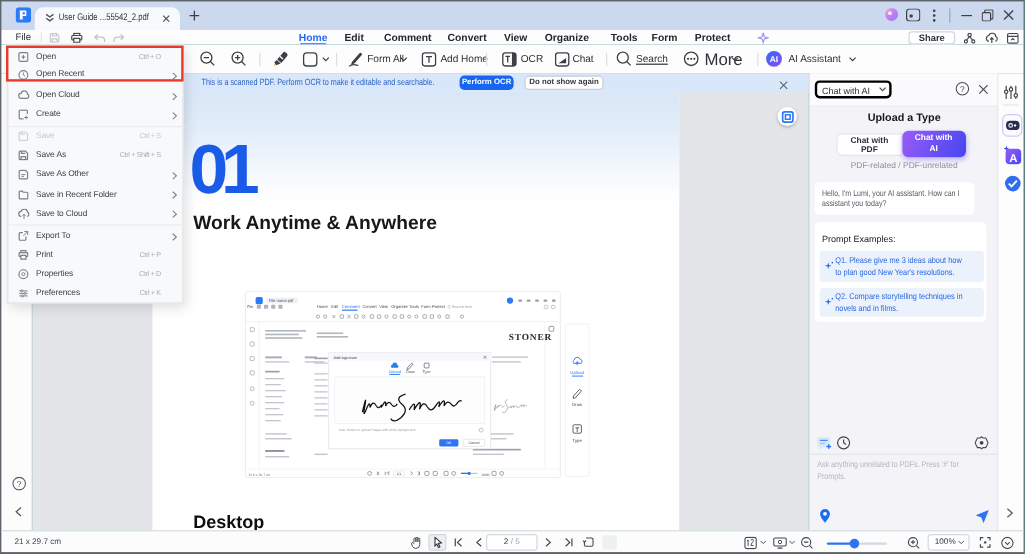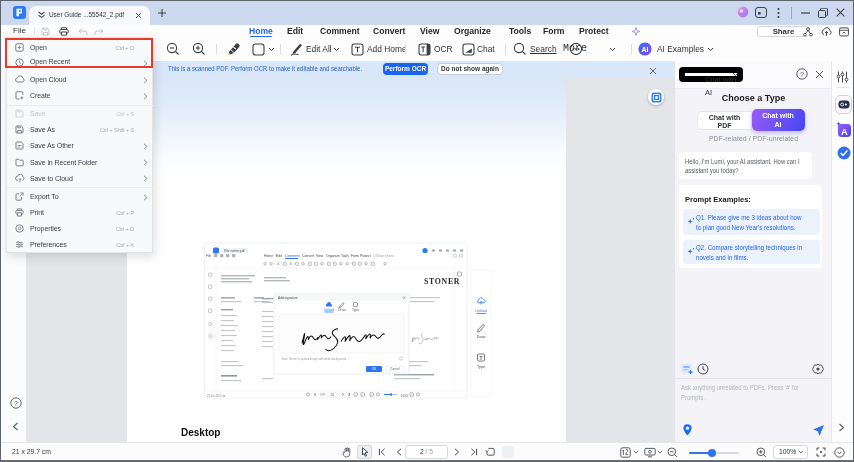--- a/index.html
+++ b/index.html
@@ -94,21 +94,21 @@
     <div class="abs" style="left:372px;top:0;height:12px;line-height:12px;font-size:8.6px;font-weight:700;color:#23272d;">Convert</div>
     <div class="abs" style="left:419px;top:0;height:12px;line-height:12px;font-size:8.6px;font-weight:700;color:#23272d;">View</div>
     <div class="abs" style="left:453px;top:0;height:12px;line-height:12px;font-size:8.6px;font-weight:700;color:#23272d;">Organize</div>
     <div class="abs" style="left:508px;top:0;height:12px;line-height:12px;font-size:8.6px;font-weight:700;color:#23272d;">Tools</div>
     <div class="abs" style="left:542px;top:0;height:12px;line-height:12px;font-size:8.6px;font-weight:700;color:#23272d;">Form</div>
     <div class="abs" style="left:578px;top:0;height:12px;line-height:12px;font-size:8.6px;font-weight:700;color:#23272d;">Protect</div>
     <svg class="abs" style="left:630px;top:2px;" width="10" height="10" viewBox="0 0 10 10">
       <path d="M5 0.5 L5.9 3.6 L9 4.5 L5.9 5.4 L5 8.5 L4.1 5.4 L1 4.5 L4.1 3.6 z" stroke="#9a8fe0" stroke-width="0.9" fill="none"></path>
     </svg>
 
-    <div class="abs" style="left:756px;top:0.5px;width:53px;height:11px;border:1px solid #d2d6dc;border-radius:3px;background:#fff;text-align:center;line-height:9.5px;font-size:7.8px;font-weight:700;color:#2e3237;">Share</div>
+    <div class="abs" style="left:756px;top:0.5px;width:39px;height:11px;border:1px solid #d2d6dc;border-radius:3px;background:#fff;text-align:center;line-height:9.5px;font-size:7.8px;font-weight:700;color:#2e3237;">Share</div>
     <svg class="abs" style="left:802px;top:1.5px;" width="10" height="10" viewBox="0 0 10 10">
       <circle cx="5" cy="2.2" r="1.4" stroke="#43474d" fill="none"></circle>
       <circle cx="1.9" cy="7.6" r="1.3" stroke="#43474d" fill="none"></circle>
       <circle cx="8.1" cy="7.6" r="1.3" stroke="#43474d" fill="none"></circle>
       <path d="M5 3.6 L2.4 6.5 M5 3.6 L7.6 6.5" stroke="#43474d" stroke-width="0.9" fill="none"></path>
     </svg>
     <svg class="abs" style="left:820px;top:1.5px;" width="11" height="10" viewBox="0 0 11 10">
       <path d="M3 7.5 A2.5 2.5 0 0 1 3 2.6 A3 3 0 0 1 8.8 3.4 A2.2 2.2 0 0 1 8.5 7.5" stroke="#43474d" fill="none"></path>
       <path d="M5.5 8.8 V4.6 M4 6 L5.5 4.4 L7 6" stroke="#43474d" fill="none"></path>
     </svg>
@@ -145,21 +145,21 @@
     </svg>
     <svg class="abs" style="left:267px;top:10px;" width="7" height="5" viewBox="0 0 7 5">
         <path d="M1 1 L3.5 3.6 L6 1" stroke="#3c4046" fill="none"></path>
       </svg>
     <div class="abs" style="left:279px;top:7px;width:1px;height:11px;background:#dcdee2;"></div>
 
     <svg class="abs" style="left:288px;top:6px;" width="14" height="13" viewBox="0 0 14 13">
       <path d="M4.4 8.4 L10.4 1.5 a1.3 1.3 0 0 1 1.9-0.1 1.1 1.1 0 0 1 0 1.7 L6.3 10 L3.4 10.9 z" fill="#3c4046"></path>
       <path d="M2 12.3 C4.5 10.2 6.5 10.8 9.5 11.6" stroke="#3c4046" stroke-width="1.1" fill="none"></path>
     </svg>
-    <div class="abs" style="left:305px;top:0;height:24px;line-height:24px;font-size:8.4px;color:#2e3237;">Edit All</div>
+    <div class="abs" style="left:305px;top:0;height:24px;line-height:24px;font-size:8.4px;color:#2e3237;">Form All</div>
     <svg class="abs" style="left:332px;top:10px;" width="7" height="5" viewBox="0 0 7 5">
         <path d="M1 1 L3.5 3.6 L6 1" stroke="#3c4046" fill="none"></path>
       </svg>
 
     <svg class="abs" style="left:350px;top:6px;" width="13" height="13" viewBox="0 0 13 13">
       <rect x="1" y="1" width="11" height="11" rx="2.2" stroke="#3c4046" stroke-width="1.1" fill="none"></rect>
       <path d="M4 4.2 H9 M6.5 4.2 V9.2" stroke="#3c4046" stroke-width="1.1" fill="none"></path>
     </svg>
     <div class="abs" style="left:366px;top:0;height:24px;line-height:24px;font-size:8.4px;color:#2e3237;">Add Home</div>
     <div class="abs" style="left:404px;top:7px;width:1px;height:11px;background:#dcdee2;"></div>
@@ -183,37 +183,37 @@
       <path d="M9.5 9.5 L12.5 12.5" stroke="#3c4046" stroke-width="1.1"></path>
     </svg>
     <div class="abs" style="left:529px;top:0;height:24px;line-height:24px;font-size:8.4px;color:#2e3237;text-decoration:underline;">Search</div>
 
     <svg class="abs" style="left:568px;top:5px;" width="14" height="14" viewBox="0 0 14 14">
       <circle cx="7" cy="7" r="5.6" stroke="#3c4046" stroke-width="1.1" fill="none"></circle>
       <circle cx="4.4" cy="7" r="0.9" fill="#3c4046"></circle>
         <circle cx="7" cy="7" r="0.9" fill="#3c4046"></circle>
         <circle cx="9.6" cy="7" r="0.9" fill="#3c4046"></circle>
     </svg>
-    <div class="abs" style="left:562px;top:0;height:24px;line-height:24px;font-size:10px;color:#2e3237;font-family:Liberation Mono, monospace;">More</div>
+    <div class="abs" style="left:586px;top:0;height:24px;line-height:24px;font-size:14px;color:#2e3237;">More</div>
     <svg class="abs" style="left:608px;top:10px;" width="7" height="5" viewBox="0 0 7 5">
         <path d="M1 1 L3.5 3.6 L6 1" stroke="#3c4046" fill="none"></path>
       </svg>
     <div class="abs" style="left:630px;top:7px;width:1px;height:11px;background:#dcdee2;"></div>
 
     <svg class="abs" style="left:637px;top:5px;" width="14" height="14" viewBox="0 0 14 14">
       <defs>
           <linearGradient id="aig" x1="0" y1="0" x2="1" y2="1">
         <stop offset="0" stop-color="#2d6cf5"></stop>
             <stop offset="1" stop-color="#8a4df6"></stop>
       </linearGradient>
         </defs>
       <circle cx="7" cy="7" r="6.6" fill="url(#aig)"></circle>
       <text x="7" y="9.6" font-size="7" font-weight="bold" fill="#fff" text-anchor="middle" font-family="Liberation Sans">AI</text>
     </svg>
-    <div class="abs" style="left:656px;top:0;height:24px;line-height:24px;font-size:8.4px;color:#2e3237;">AI Examples</div>
+    <div class="abs" style="left:656px;top:0;height:24px;line-height:24px;font-size:8.4px;color:#2e3237;">AI Assistant</div>
     <svg class="abs" style="left:706px;top:10px;" width="7" height="5" viewBox="0 0 7 5">
         <path d="M1 1 L3.5 3.6 L6 1" stroke="#3c4046" fill="none"></path>
       </svg>
   </div>
 
   <div class="abs" id="sidebar" style="left:0;top:60px;width:26px;height:381px;background:#fcfcfd;border-right:1px solid #e8e9ec;">
     <svg class="abs" style="left:9px;top:336px;" width="12" height="12" viewBox="0 0 12 12">
       <circle cx="6" cy="6" r="5.2" stroke="#55595f" stroke-width="0.9" fill="none"></circle>
       <text x="6" y="8.6" font-size="7" fill="#55595f" text-anchor="middle" font-family="Liberation Sans">?</text>
     </svg>
@@ -228,20 +228,22 @@
     <div class="abs" style="left:141px;top:0;height:16px;line-height:16px;font-size:7.5px;color:#2b61c7;transform:scaleX(0.8);transform-origin:0 50%;white-space:nowrap;">This is a scanned PDF. Perform OCR to make it editable and searchable.</div>
     <div class="abs" style="left:356px;top:2px;width:45px;height:12px;background:#1765f2;border-radius:4px;text-align:center;line-height:12px;font-size:6.5px;font-weight:700;color:#fff;">Perform OCR</div>
     <div class="abs" style="left:410px;top:2px;width:66px;height:12px;background:#fff;border:1px solid #c9cdd4;border-radius:4px;text-align:center;line-height:10.5px;font-size:6.5px;font-weight:700;color:#33373d;">Do not show again</div>
     <svg class="abs" style="left:622px;top:6px;" width="8" height="8" viewBox="0 0 8 8">
         <path d="M1 1 L7 7 M7 1 L1 7" stroke="#5b6068" stroke-width="0.9"></path>
       </svg>
 
     <div class="abs" style="left:100px;top:15px;width:439px;height:366px;background:#fff;"></div>
     <div class="abs" style="left:100px;top:15px;width:439px;height:95px;background:linear-gradient(180deg,#d8e6f6 0%,#e3edf9 35%,#f4f8fd 70%,#ffffff 100%);"></div>
 
+    <div class="abs" style="left:131px;top:52px;font-size:58px;font-weight:700;color:#1a5ce8;letter-spacing:-6px;line-height:58px;">01</div>
+    <div class="abs" style="left:134px;top:117px;font-size:16px;font-weight:700;color:#17181b;line-height:17px;">Work Anytime &amp; Anywhere</div>
 
     <div class="abs" id="minishot" style="left:171px;top:180px;width:300px;height:165px;">
     <svg width="300" height="165" viewBox="0 0 300 165" font-family="Liberation Sans">
 
       <rect x="6.5" y="2" width="262.5" height="155" rx="2" fill="#fff" stroke="#e2e4e8" stroke-width="0.6"></rect>
       <rect x="273" y="29" width="20" height="127" rx="2" fill="#fff" stroke="#e8eaee" stroke-width="0.5"></rect>
 
       <rect x="15" y="6.5" width="6" height="6" rx="1.5" fill="#2b7bf6"></rect>
       <rect x="24" y="7" width="26" height="5" rx="1" fill="#eef1f5"></rect>
       <text x="26" y="11" font-size="3.4" fill="#55595f">File name.pdf</text>
@@ -421,55 +423,55 @@
         <rect x="278.5" y="72" width="9.5" height="0.8" fill="#2b7bf6"></rect>
         <path d="M280 89 l4.4 -5 a1 1 0 0 1 1.6 1.4 l-4.4 5 l-2 0.6 z" stroke="#43474d" stroke-width="0.7" fill="none"></path>
         <text x="283" y="97" fill="#43474d">Draw</text>
         <rect x="279.5" y="113" width="7" height="7" rx="1" stroke="#43474d" stroke-width="0.7" fill="none"></rect>
         <path d="M281.5 115.5 h3 M283 115.5 v3.5" stroke="#43474d" stroke-width="0.7"></path>
         <text x="283" y="127" fill="#43474d">Type</text>
       </g>
     </svg>
     </div>
 
-    <div class="abs" style="left:134px;top:366px;font-size:10px;font-weight:700;color:#0e0f11;margin-left:20px;">Desktop</div>
+    <div class="abs" style="left:134px;top:366px;font-size:15px;font-weight:700;color:#0e0f11;">Desktop</div>
 
     <div class="abs" style="left:621px;top:28px;width:16px;height:16px;background:#fff;border-radius:50%;box-shadow:0 1px 3px rgba(0,0,0,0.25);"></div>
     <svg class="abs" style="left:623.5px;top:30.5px;" width="11" height="11" viewBox="0 0 11 11">
       <rect x="0.5" y="0.5" width="10" height="10" rx="2.2" fill="#2b7bf6"></rect>
       <rect x="2.4" y="2.4" width="6.2" height="6.2" rx="0.8" fill="none" stroke="#fff" stroke-width="1"></rect>
       <rect x="4.2" y="4.2" width="2.6" height="2.6" fill="#fff"></rect>
     </svg>
 
   </div>
 
   <div class="abs" id="aipanel" style="left:673px;top:60px;width:157px;height:381px;background:#f4f4f8;border-left:1px solid #e3e4e8;">
 
     <div class="abs" style="left:0;top:0;width:157px;height:28px;background:#fbfbfd;border-bottom:1px solid #ececf0;"></div>
-    <div class="abs" style="left:4px;top:6px;width:64px;height:15px;background:#fff;border:6px solid #000000;border-radius:4px;line-height:13px;font-size:7.5px;color:#2e3237;padding-left:20px;">Chat with AI</div>
+    <div class="abs" style="left:4px;top:6px;width:64px;height:15px;background:#fff;border:2px solid #000000;border-radius:4px;line-height:13px;font-size:7.5px;color:#2e3237;padding-left:4px;">Chat with AI</div>
     <svg class="abs" style="left:57px;top:11px;" width="7" height="5" viewBox="0 0 7 5">
         <path d="M1 1 L3.5 3.6 L6 1" stroke="#4a4e55" fill="none"></path>
       </svg>
     <svg class="abs" style="left:121px;top:7px;" width="12" height="12" viewBox="0 0 12 12">
       <circle cx="6" cy="6" r="5.2" stroke="#494d53" stroke-width="0.9" fill="none"></circle>
       <text x="6" y="8.6" font-size="7" fill="#494d53" text-anchor="middle" font-family="Liberation Sans">?</text>
     </svg>
     <svg class="abs" style="left:140px;top:9px;" width="9" height="9" viewBox="0 0 9 9">
         <path d="M1 1 L8 8 M8 1 L1 8" stroke="#494d53" stroke-width="1"></path>
       </svg>
 
-    <div class="abs" style="left:0;top:32px;width:157px;text-align:center;font-size:9px;font-weight:700;color:#16181d;">Choose a Type</div>
+    <div class="abs" style="left:0;top:32px;width:157px;text-align:center;font-size:9px;font-weight:700;color:#16181d;">Upload a Type</div>
     <div class="abs" style="left:22px;top:49.5px;width:55px;height:19.5px;background:#fff;border:1px solid #e4e6eb;border-radius:5px 0 0 5px;text-align:center;font-size:7px;font-weight:700;color:#2c3036;line-height:8.5px;padding-top:2px;">Chat with<br>PDF</div>
     <div class="abs" style="left:76.5px;top:48px;width:53px;height:21.5px;background:linear-gradient(115deg,#9a5cf8 0%,#6a50f4 55%,#4746f0 100%);border-radius:5px;text-align:center;font-size:7px;font-weight:700;color:#fff;line-height:8.5px;padding-top:3px;box-shadow:0 2px 4px rgba(90,70,240,0.35);">Chat with<br>AI</div>
     <div class="abs" style="left:0;top:73.5px;width:157px;text-align:center;font-size:7px;color:#8b9099;">PDF-related / PDF-unrelated</div>
 
     <div class="abs" style="left:4px;top:91px;width:133px;height:27px;background:#fff;border-radius:4px;font-size:7px;color:#555a61;line-height:9.5px;padding:4.5px 0 0 6px;white-space:nowrap;"><span style="display:inline-block;transform:scaleX(0.84);transform-origin:0 0;">Hello, I'm Lumi, your AI assistant. How can I<br>assistant you today?</span></div>
 
     <div class="abs" style="left:4px;top:124px;width:143px;height:83px;background:#fff;border-radius:4px;"></div>
-    <div class="abs" style="left:10px;top:134px;font-size:7.5px;font-weight:700;color:#16181d;">Prompt Examples:</div>
+    <div class="abs" style="left:10px;top:134px;font-size:7.5px;font-weight:400;color:#16181d;">Prompt Examples:</div>
     <div class="abs" style="left:8px;top:148px;width:137px;height:26px;background:#ecf2fc;border-radius:3px;"></div>
     <svg class="abs" style="left:12px;top:156px;" width="8" height="9" viewBox="0 0 8 9">
       <path d="M3.2 1.6 L3.8 3.8 L6 4.4 L3.8 5 L3.2 7.2 L2.6 5 L0.4 4.4 L2.6 3.8 z" fill="#2766e2"></path>
       <circle cx="6.6" cy="1.8" r="0.7" fill="#2766e2"></circle>
     </svg>
     <div class="abs" style="left:21px;top:152px;font-size:7px;color:#2766e2;line-height:10px;white-space:nowrap;transform:scaleX(0.88);transform-origin:0 0;">Q1. Please give me 3 ideas about how<br>to plan good New Year's resolutions.</div>
     <div class="abs" style="left:8px;top:179px;width:137px;height:24px;background:#ecf2fc;border-radius:3px;"></div>
     <svg class="abs" style="left:12px;top:186px;" width="8" height="9" viewBox="0 0 8 9">
       <path d="M3.2 1.6 L3.8 3.8 L6 4.4 L3.8 5 L3.2 7.2 L2.6 5 L0.4 4.4 L2.6 3.8 z" fill="#2766e2"></path>
       <circle cx="6.6" cy="1.8" r="0.7" fill="#2766e2"></circle>

